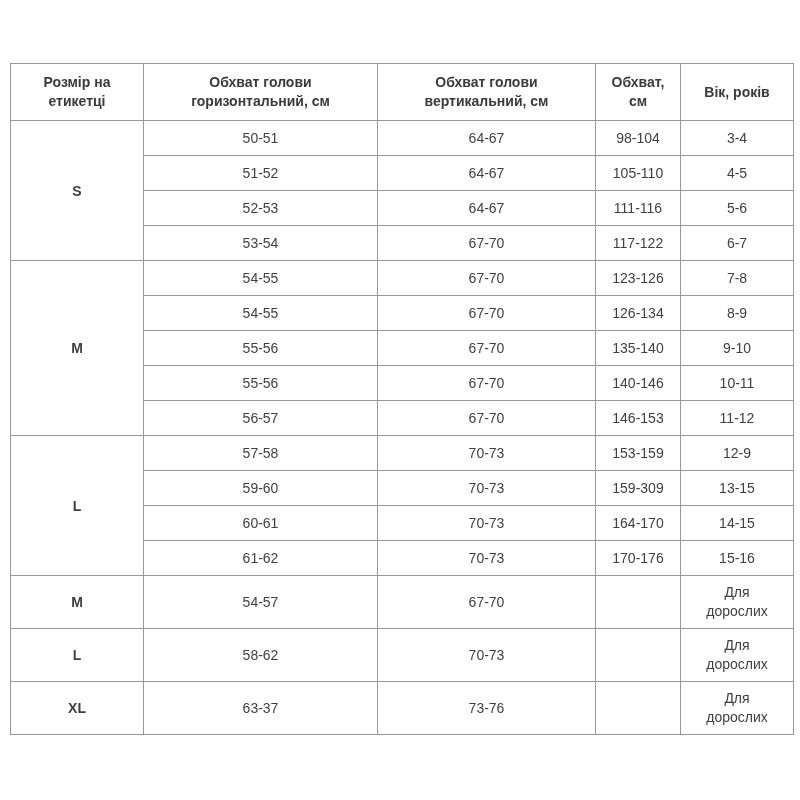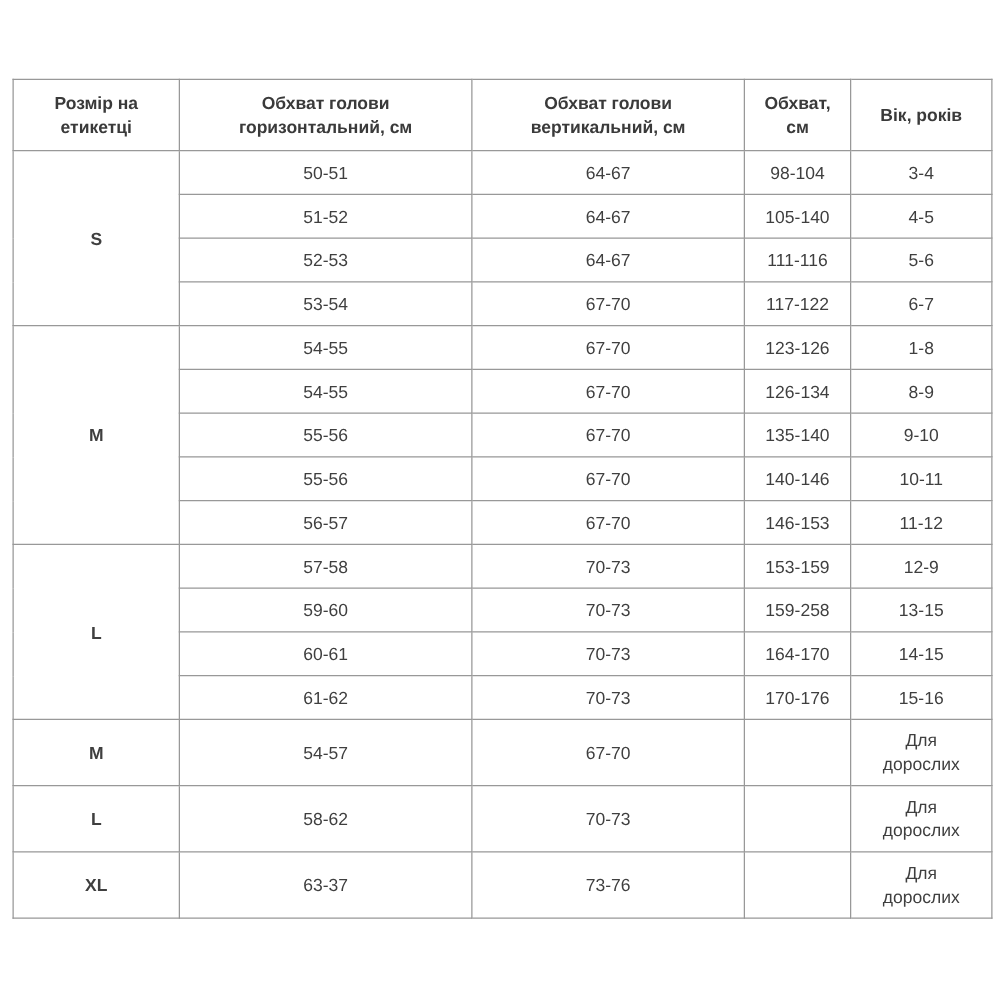--- a/index.html
+++ b/index.html
@@ -71,42 +71,42 @@
       <tr class="r gs">
         <td class="size-cell" rowspan="4">S</td>
         <td>50-51</td>
         <td>64-67</td>
         <td>98-104</td>
         <td>3-4</td>
       </tr>
       <tr class="r">
         <td>51-52</td>
         <td>64-67</td>
-        <td>105-140</td>
+        <td>105-110</td>
         <td>4-5</td>
       </tr>
       <tr class="r">
         <td>52-53</td>
         <td>64-67</td>
         <td>111-116</td>
         <td>5-6</td>
       </tr>
       <tr class="r">
         <td>53-54</td>
         <td>67-70</td>
         <td>117-122</td>
         <td>6-7</td>
       </tr>
 
       <tr class="r gs">
         <td class="size-cell" rowspan="5">M</td>
         <td>54-55</td>
         <td>67-70</td>
         <td>123-126</td>
-        <td>1-8</td>
+        <td>7-8</td>
       </tr>
       <tr class="r">
         <td>54-55</td>
         <td>67-70</td>
         <td>126-134</td>
         <td>8-9</td>
       </tr>
       <tr class="r">
         <td>55-56</td>
         <td>67-70</td>
@@ -129,21 +129,21 @@
       <tr class="r gs">
         <td class="size-cell" rowspan="4">L</td>
         <td>57-58</td>
         <td>70-73</td>
         <td>153-159</td>
         <td>12-9</td>
       </tr>
       <tr class="r">
         <td>59-60</td>
         <td>70-73</td>
-        <td>159-258</td>
+        <td>159-309</td>
         <td>13-15</td>
       </tr>
       <tr class="r">
         <td>60-61</td>
         <td>70-73</td>
         <td>164-170</td>
         <td>14-15</td>
       </tr>
       <tr class="r">
         <td>61-62</td>

